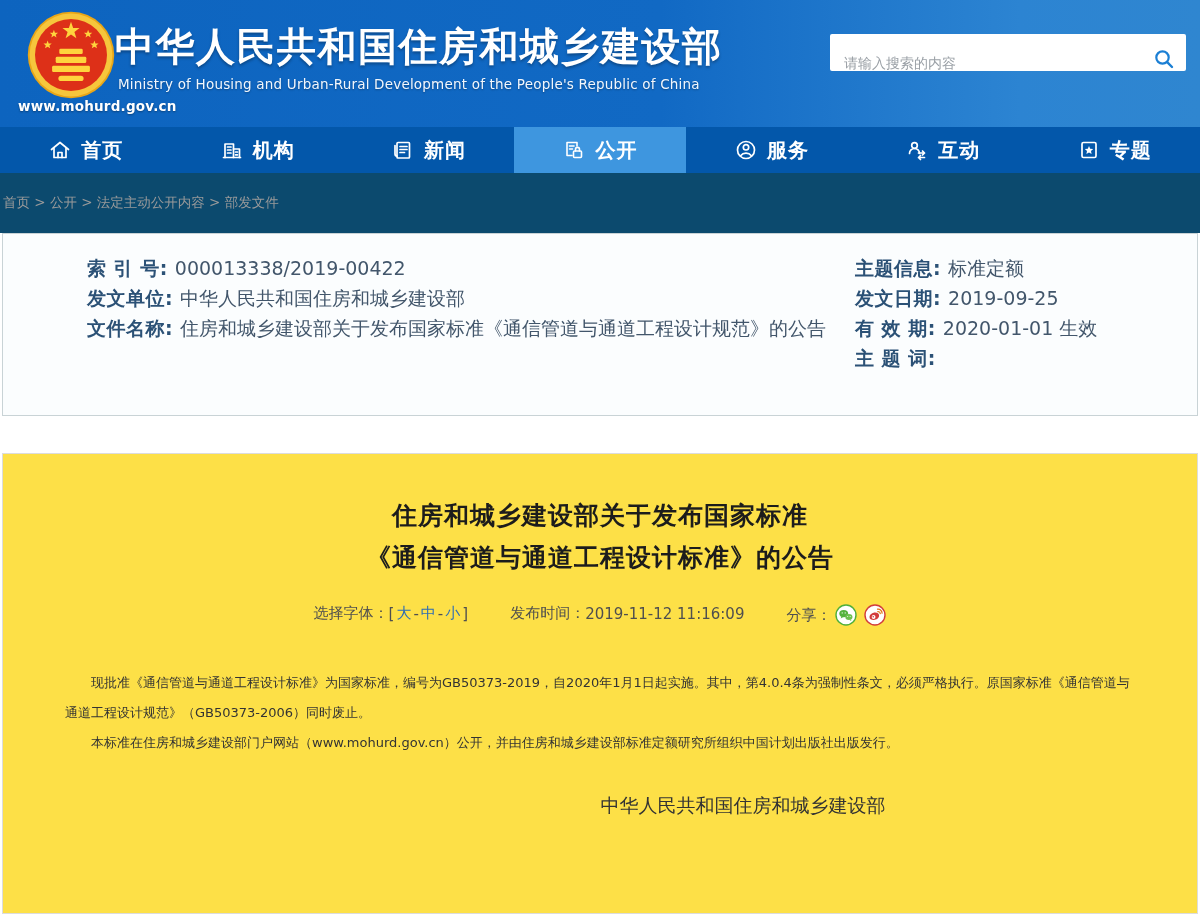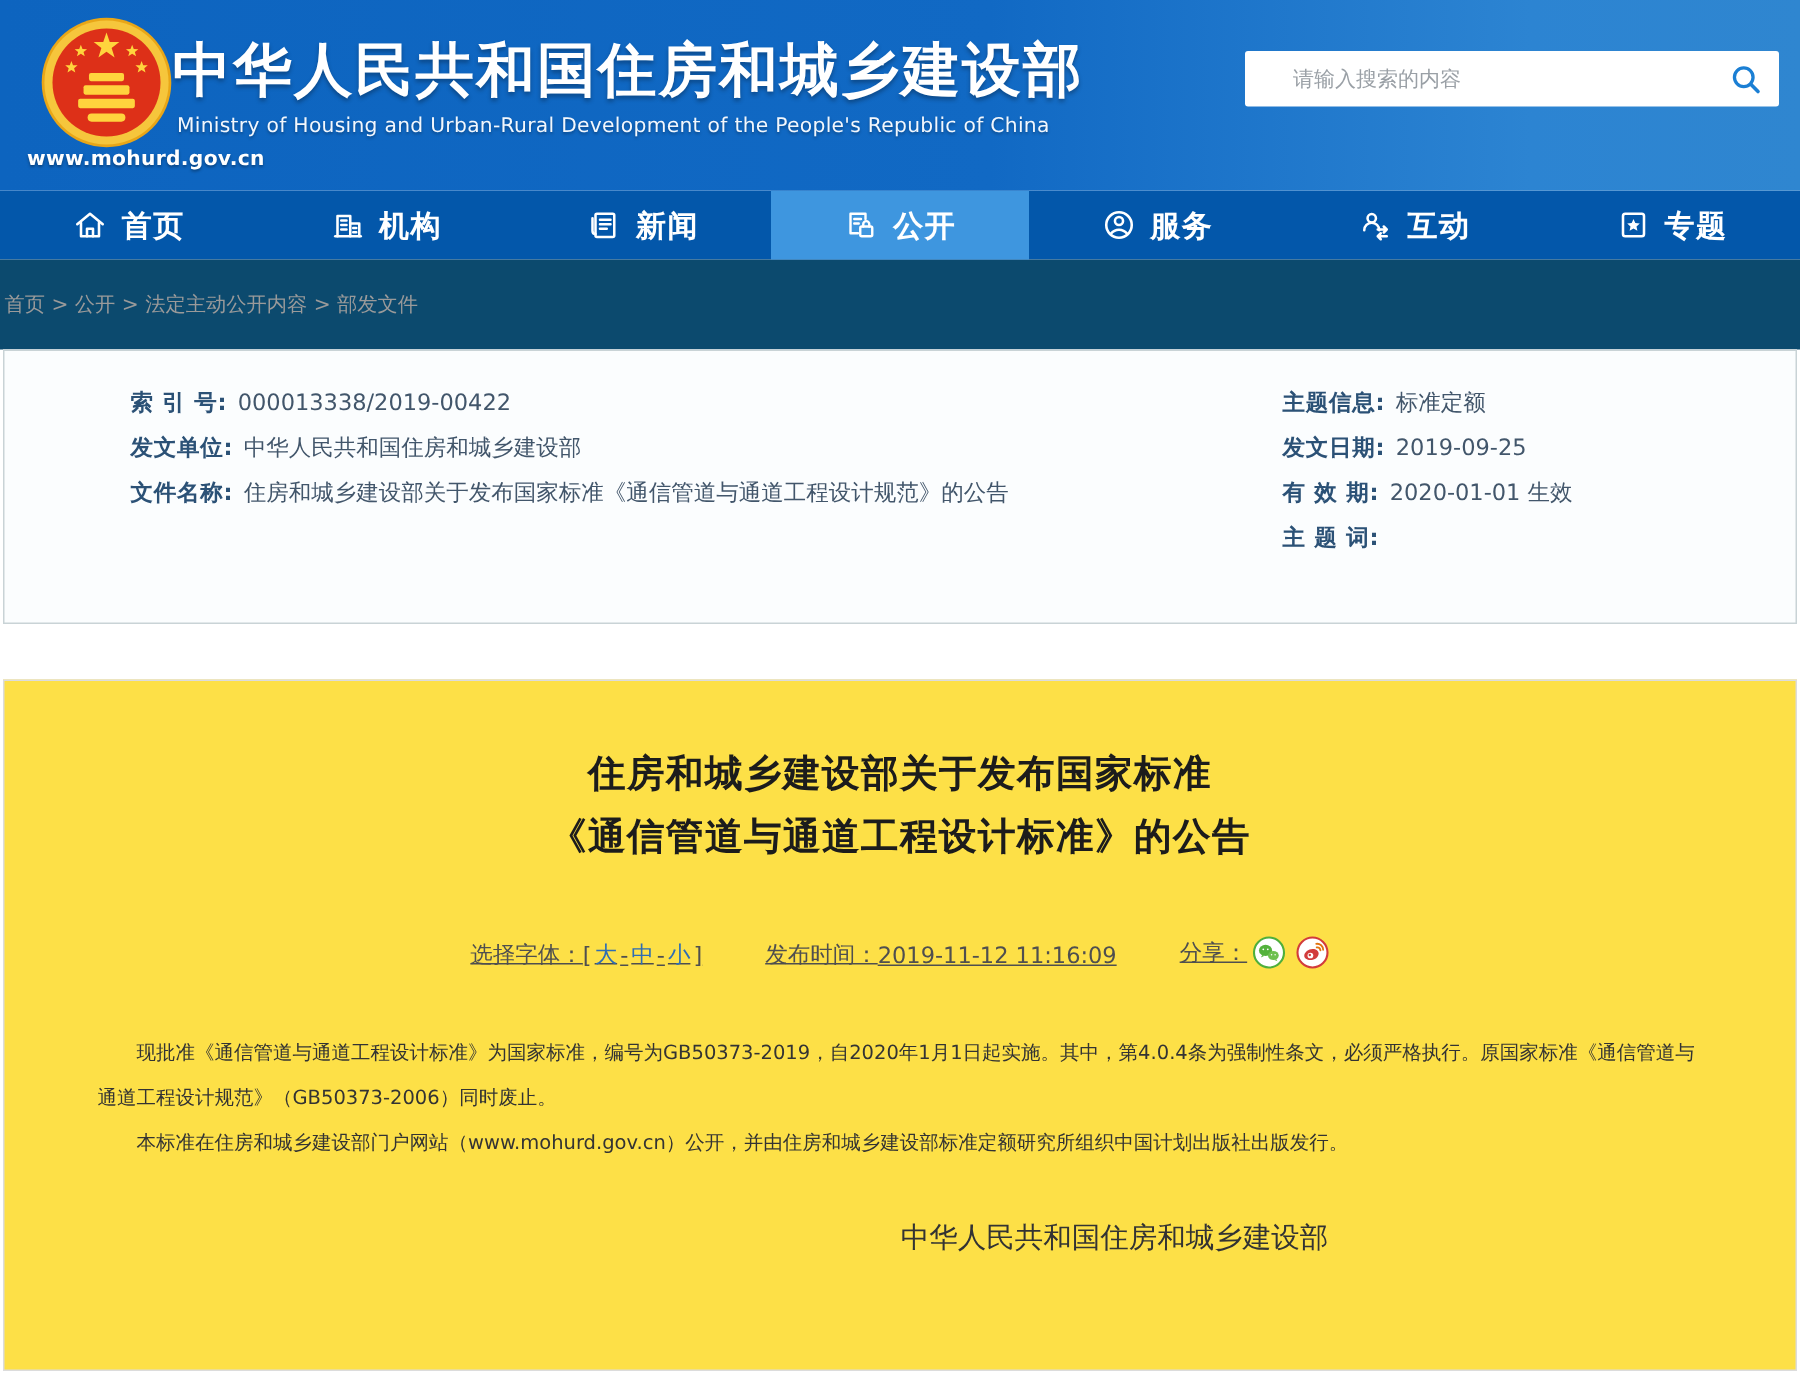--- a/index.html
+++ b/index.html
@@ -24,22 +24,22 @@
     position:absolute; left:115px; top:20px; color:#ffffff; font-weight:bold;
     font-size:39px; letter-spacing:1.5px; text-shadow:0 2px 3px rgba(0,0,0,.3);
     white-space:nowrap;
   }
   .site-name-en {
     position:absolute; left:118px; top:76px; color:#f2f7fd; font-size:13.5px;
     letter-spacing:0.2px; text-shadow:0 1px 2px rgba(0,0,0,.3); white-space:nowrap;
   }
   .search-box {
     position:absolute; top:34px; right:14px; width:356px; height:37px;
-    background:#ffffff; border-radius:2px; display:flex; align-items:center;
-    padding:0 10px 0 32px;
+    background:#ffffff; border-radius:2px; display:flex; align-items:flex-end;
+    padding:0 10px 0 14px;
   }
   .search-input {
     flex:1; border:none; outline:none; font-size:14px; color:#333;
     font-family:inherit; background:transparent;
   }
   .search-input::placeholder { color:#9aa0a6; }
   .search-btn { width:24px; height:24px; border:none; background:transparent; cursor:pointer; padding:0; }
   
   .nav { height:46px; background:#0357aa; display:flex; }
   .nav-item {
@@ -52,32 +52,32 @@
   .breadcrumb { height:60px; padding:21px 0 0 3px; font-size:13.5px; color:#9a9a9a; background:#0c4a6e; }
   .breadcrumb span { color:#9a9a9a; }
   .crumb-link { cursor:pointer; }
   
   .doc-panel {
     margin:0 2px; height:183px; background:#fbfdfe;
     border:1px solid #c9d3d6; display:flex; padding:25px 0 0 0;
   }
   .doc-col-left { flex:1; padding-left:84px; }
   .doc-col-right { width:352px; padding-left:10px; }
-  .doc-row { margin-bottom:12px; font-size:15px; line-height:18px; white-space:nowrap; }
+  .doc-row { margin-bottom:12px; font-size:19px; line-height:18px; white-space:nowrap; }
   .doc-label { font-weight:bold; color:#2b5176; letter-spacing:0.5px; }
   .doc-value { color:#42566b; margin-left:7px; }
   
   .article-panel {
     margin:37px 2px 0 2px; border:1px solid #dcdcdc; background:#fde047;
     height:461px; padding-top:41px; overflow:hidden;
   }
   .article-title { text-align:center; font-size:25px; font-weight:bold; color:#1c1c1c; line-height:42px; letter-spacing:1px; }
   .article-meta {
-    margin-top:45px; display:flex; justify-content:center; align-items:flex-end;
-    font-size:15px; color:#4f4f4f;text-decoration:underline;
+    margin-top:25px; display:flex; justify-content:center; align-items:flex-start;
+    font-size:15px; color:#4f4f4f;
   }
   .meta-group { display:flex; align-items:center; }
   .meta-gap { width:42px; }
   .font-opt { color:#2e6db4; cursor:pointer; padding:0 2px; }
   .share-icons { display:flex; align-items:center; gap:7px; margin-left:4px; }
   .share-icons svg { display:block; cursor:pointer; }
   .article-body { margin-top:42px; padding:0 62px; font-size:13px; color:#333333; }
   .article-body p { text-indent:2em; line-height:2.32; }
   .signature-block { margin-top:24px; width:920px; margin-left:280px; text-align:center; font-size:19px; color:#333; line-height:46px; }
 </style>

